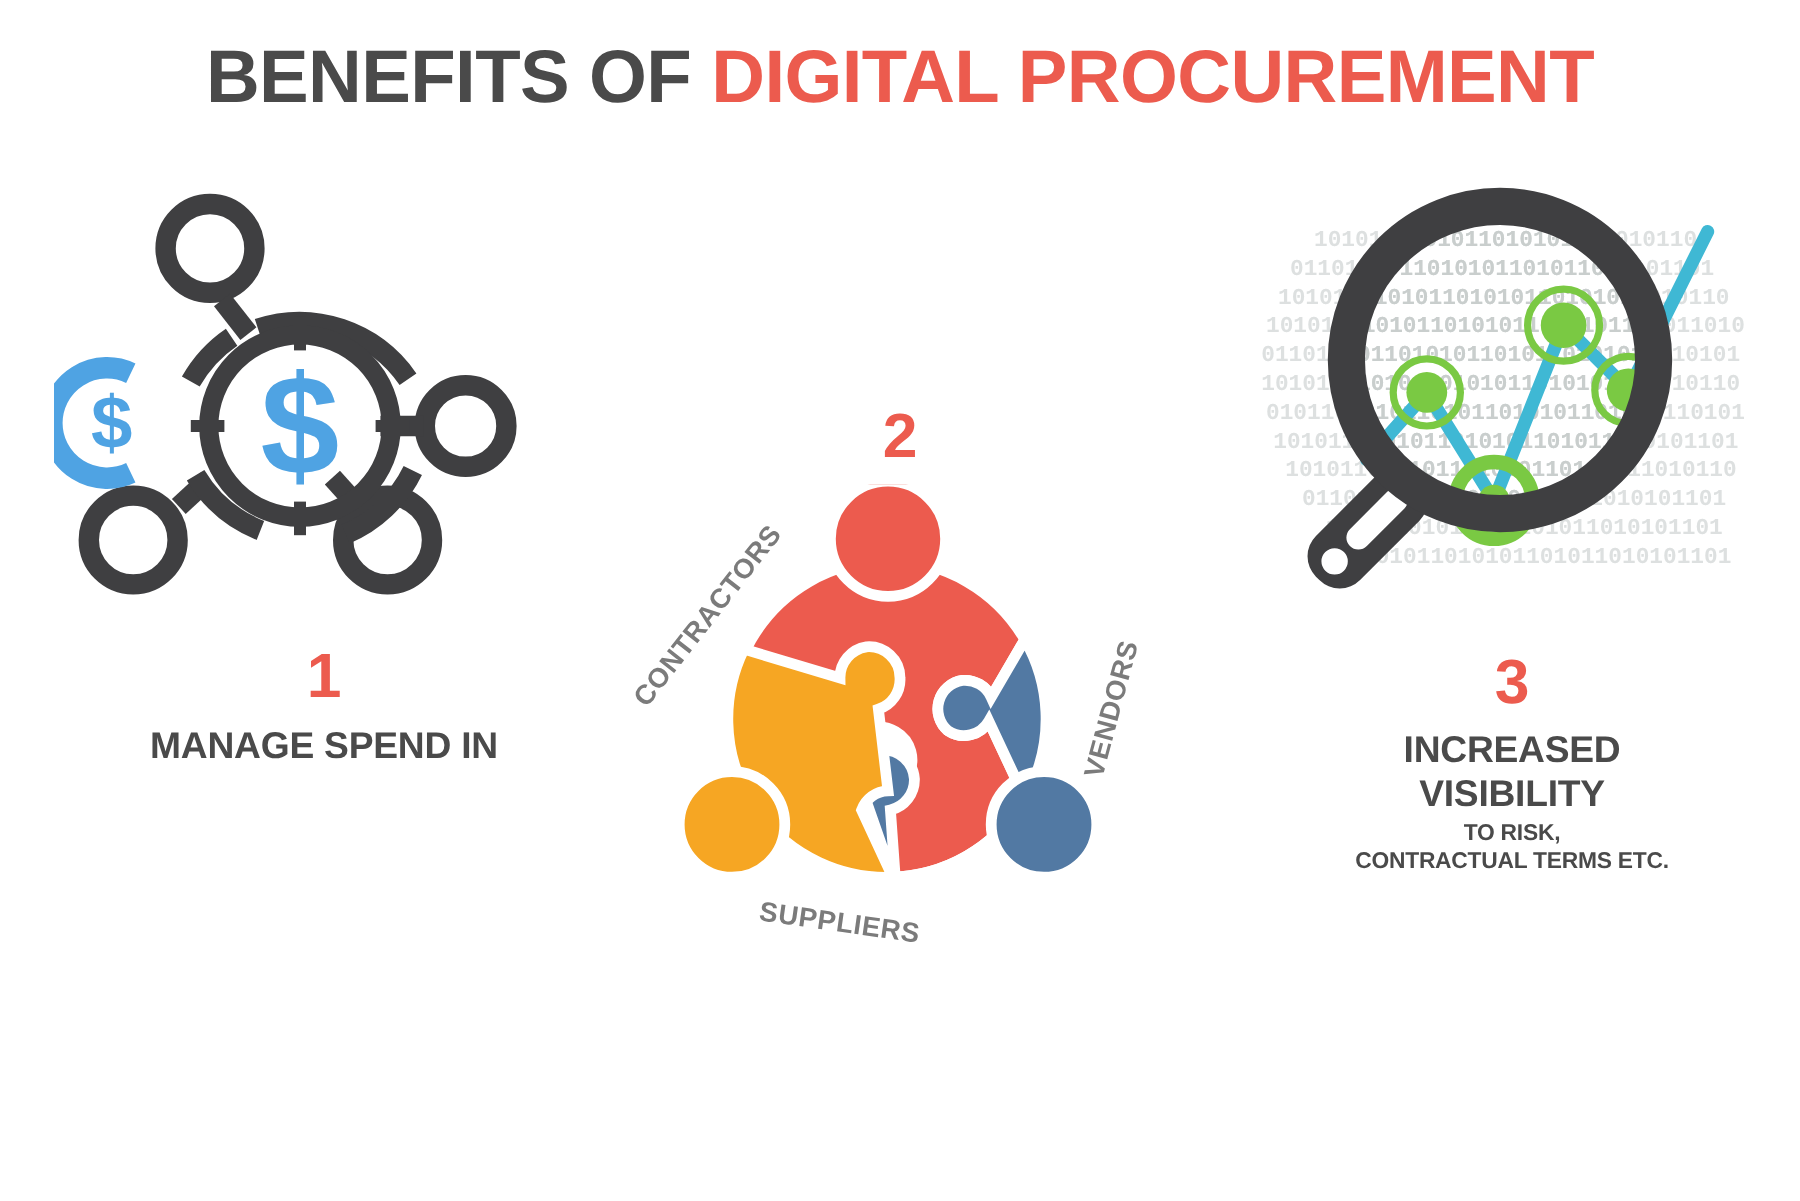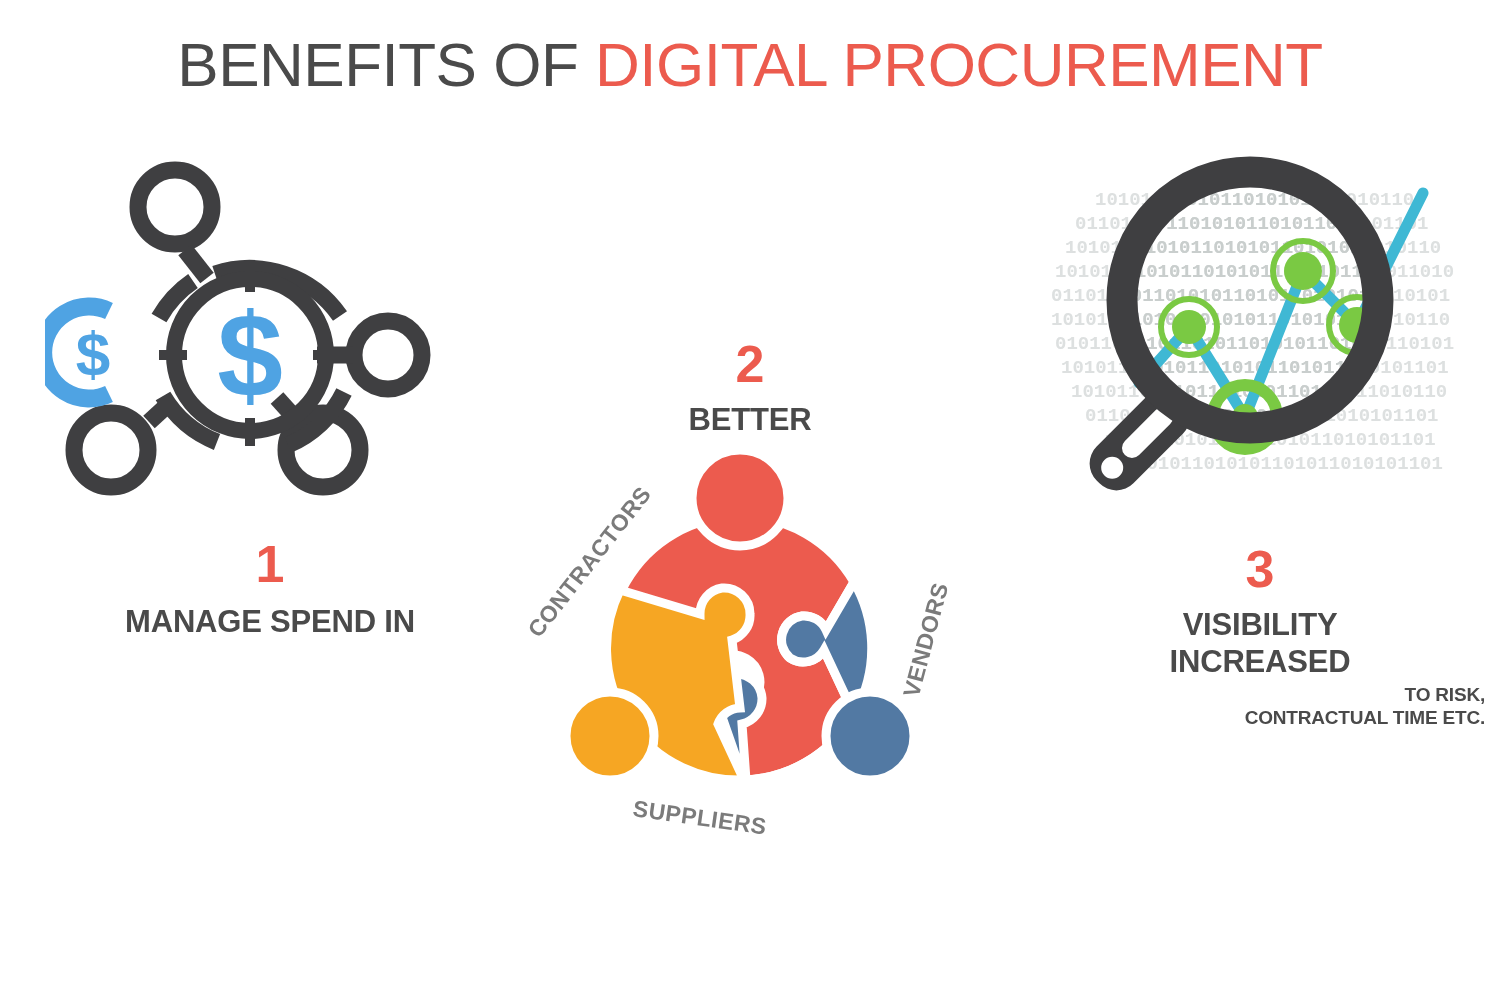--- a/index.html
+++ b/index.html
@@ -23,21 +23,21 @@
   }
 
   
   .title {
     position: absolute;
     top: 32px;
     left: 0;
     width: 1500px;
     text-align: center;
     font-size: 62px;
-    font-weight: normal;
+    font-weight: bold;
     letter-spacing: -0.5px;
     line-height: 1.05;
     white-space: nowrap;
   }
   .title .t-dark { color: #4a4a4a; }
   .title .t-accent { color: #ec5b4e; }
 
   
   .num {
     font-size: 52px;
@@ -52,21 +52,21 @@
     color: #4a4a4a;
     line-height: 1.18;
     text-align: center;
     letter-spacing: -0.2px;
   }
   .subline {
     font-size: 19px;
     font-weight: bold;
     color: #4a4a4a;
     line-height: 1.18;
-    text-align: right;
+    text-align: center;
     margin-top: 4px;
     letter-spacing: -0.2px;
   }
 
   
   #benefit-1 {
     position: absolute;
     left: 45px;
     top: 150px;
     width: 450px;
@@ -202,21 +202,20 @@
         <div>MANAGE SPEND IN</div>
       </div>
     </div>
   </div>
 
   <div id="benefit-2">
 
     <div class="text-wrap">
       <div class="num">2</div>
       <div class="headline">
-        <div>BETTER</div>
       </div>
     </div>
 
     <div class="icon-wrap">
       <svg width="470" height="400" viewBox="0 0 470 400">
         <g transform="translate(225,195)">
 
           <path d="M 0,-132
                    A 132 132 0 0 1 114,-66
                    L 86,-18
@@ -379,23 +378,23 @@
           <circle cx="138" cy="338" r="11" fill="#ffffff"></circle>
         </g>
 
         <circle cx="215" cy="145" r="128" fill="none" stroke="#3f3f41" stroke-width="31"></circle>
       </svg>
     </div>
 
     <div class="text-wrap">
       <div class="num">3</div>
       <div class="headline">
+        <div>INCREASED</div>
         <div>VISIBILITY</div>
-        <div>INCREASED</div>
       </div>
       <div class="subline">
         <div>TO RISK,</div>
-        <div>CONTRACTUAL TIME ETC.</div>
+        <div>CONTRACTUAL TERMS ETC.</div>
       </div>
     </div>
   </div>
 
 </div>
 
 </body></html>

